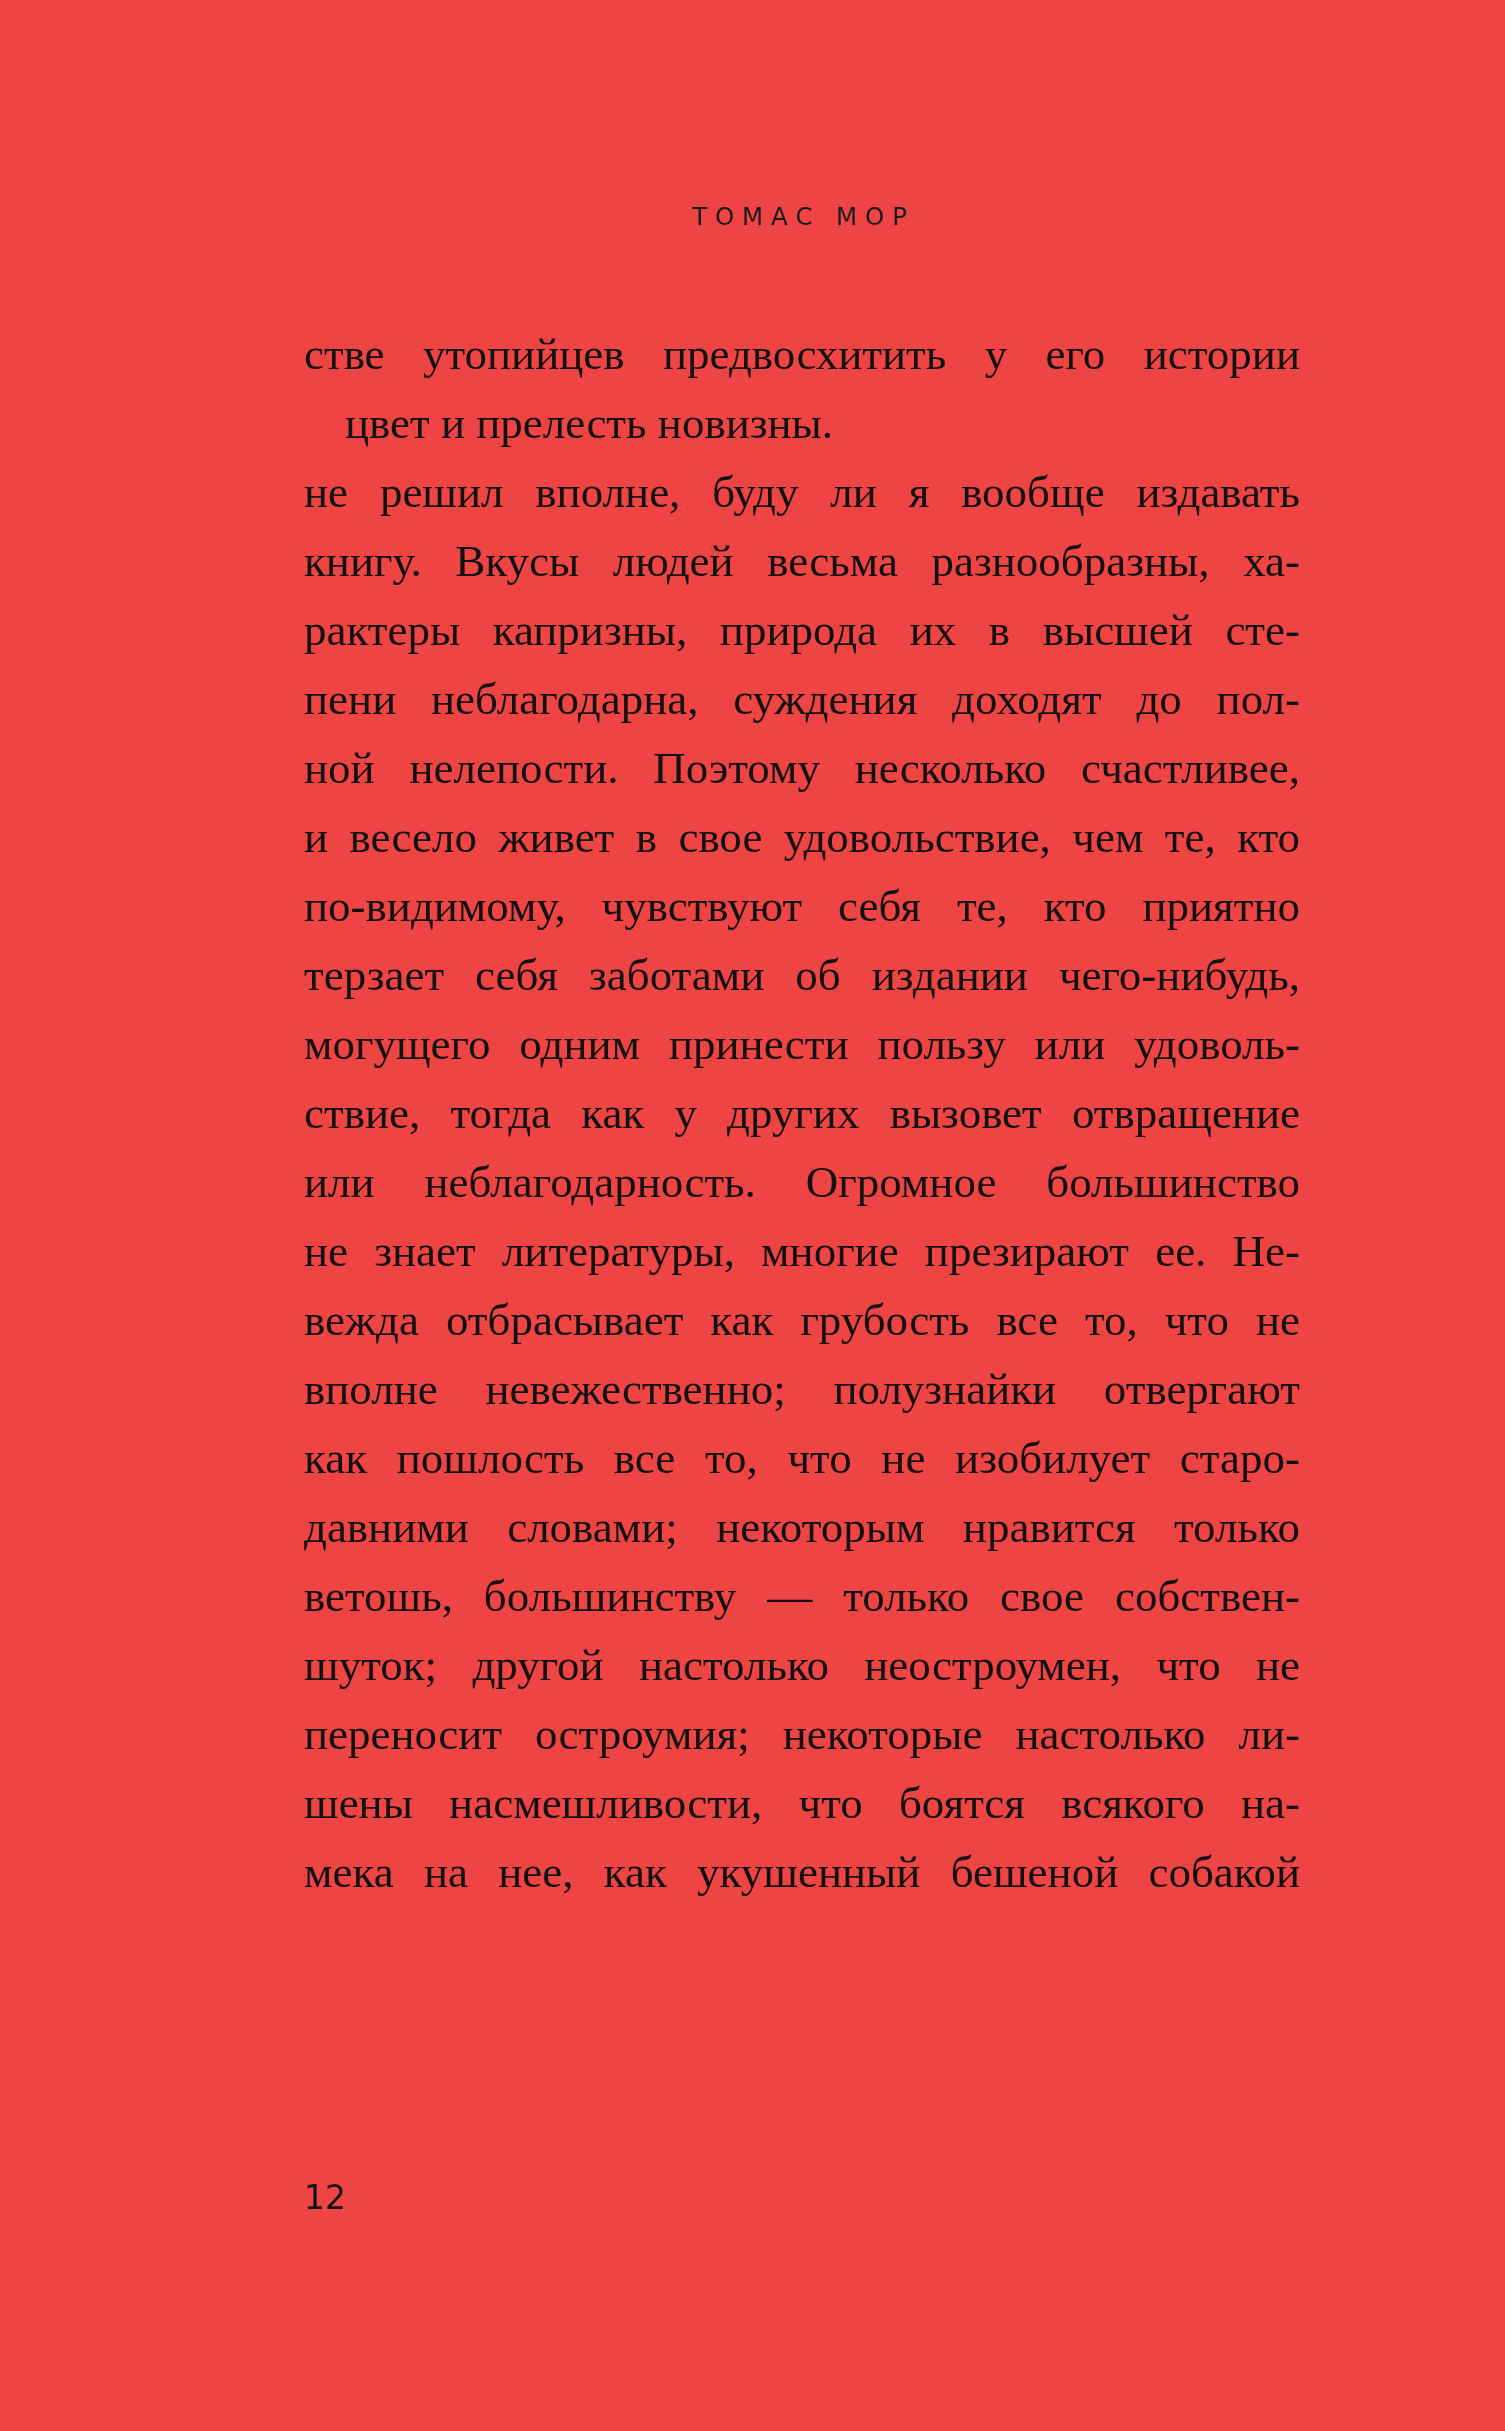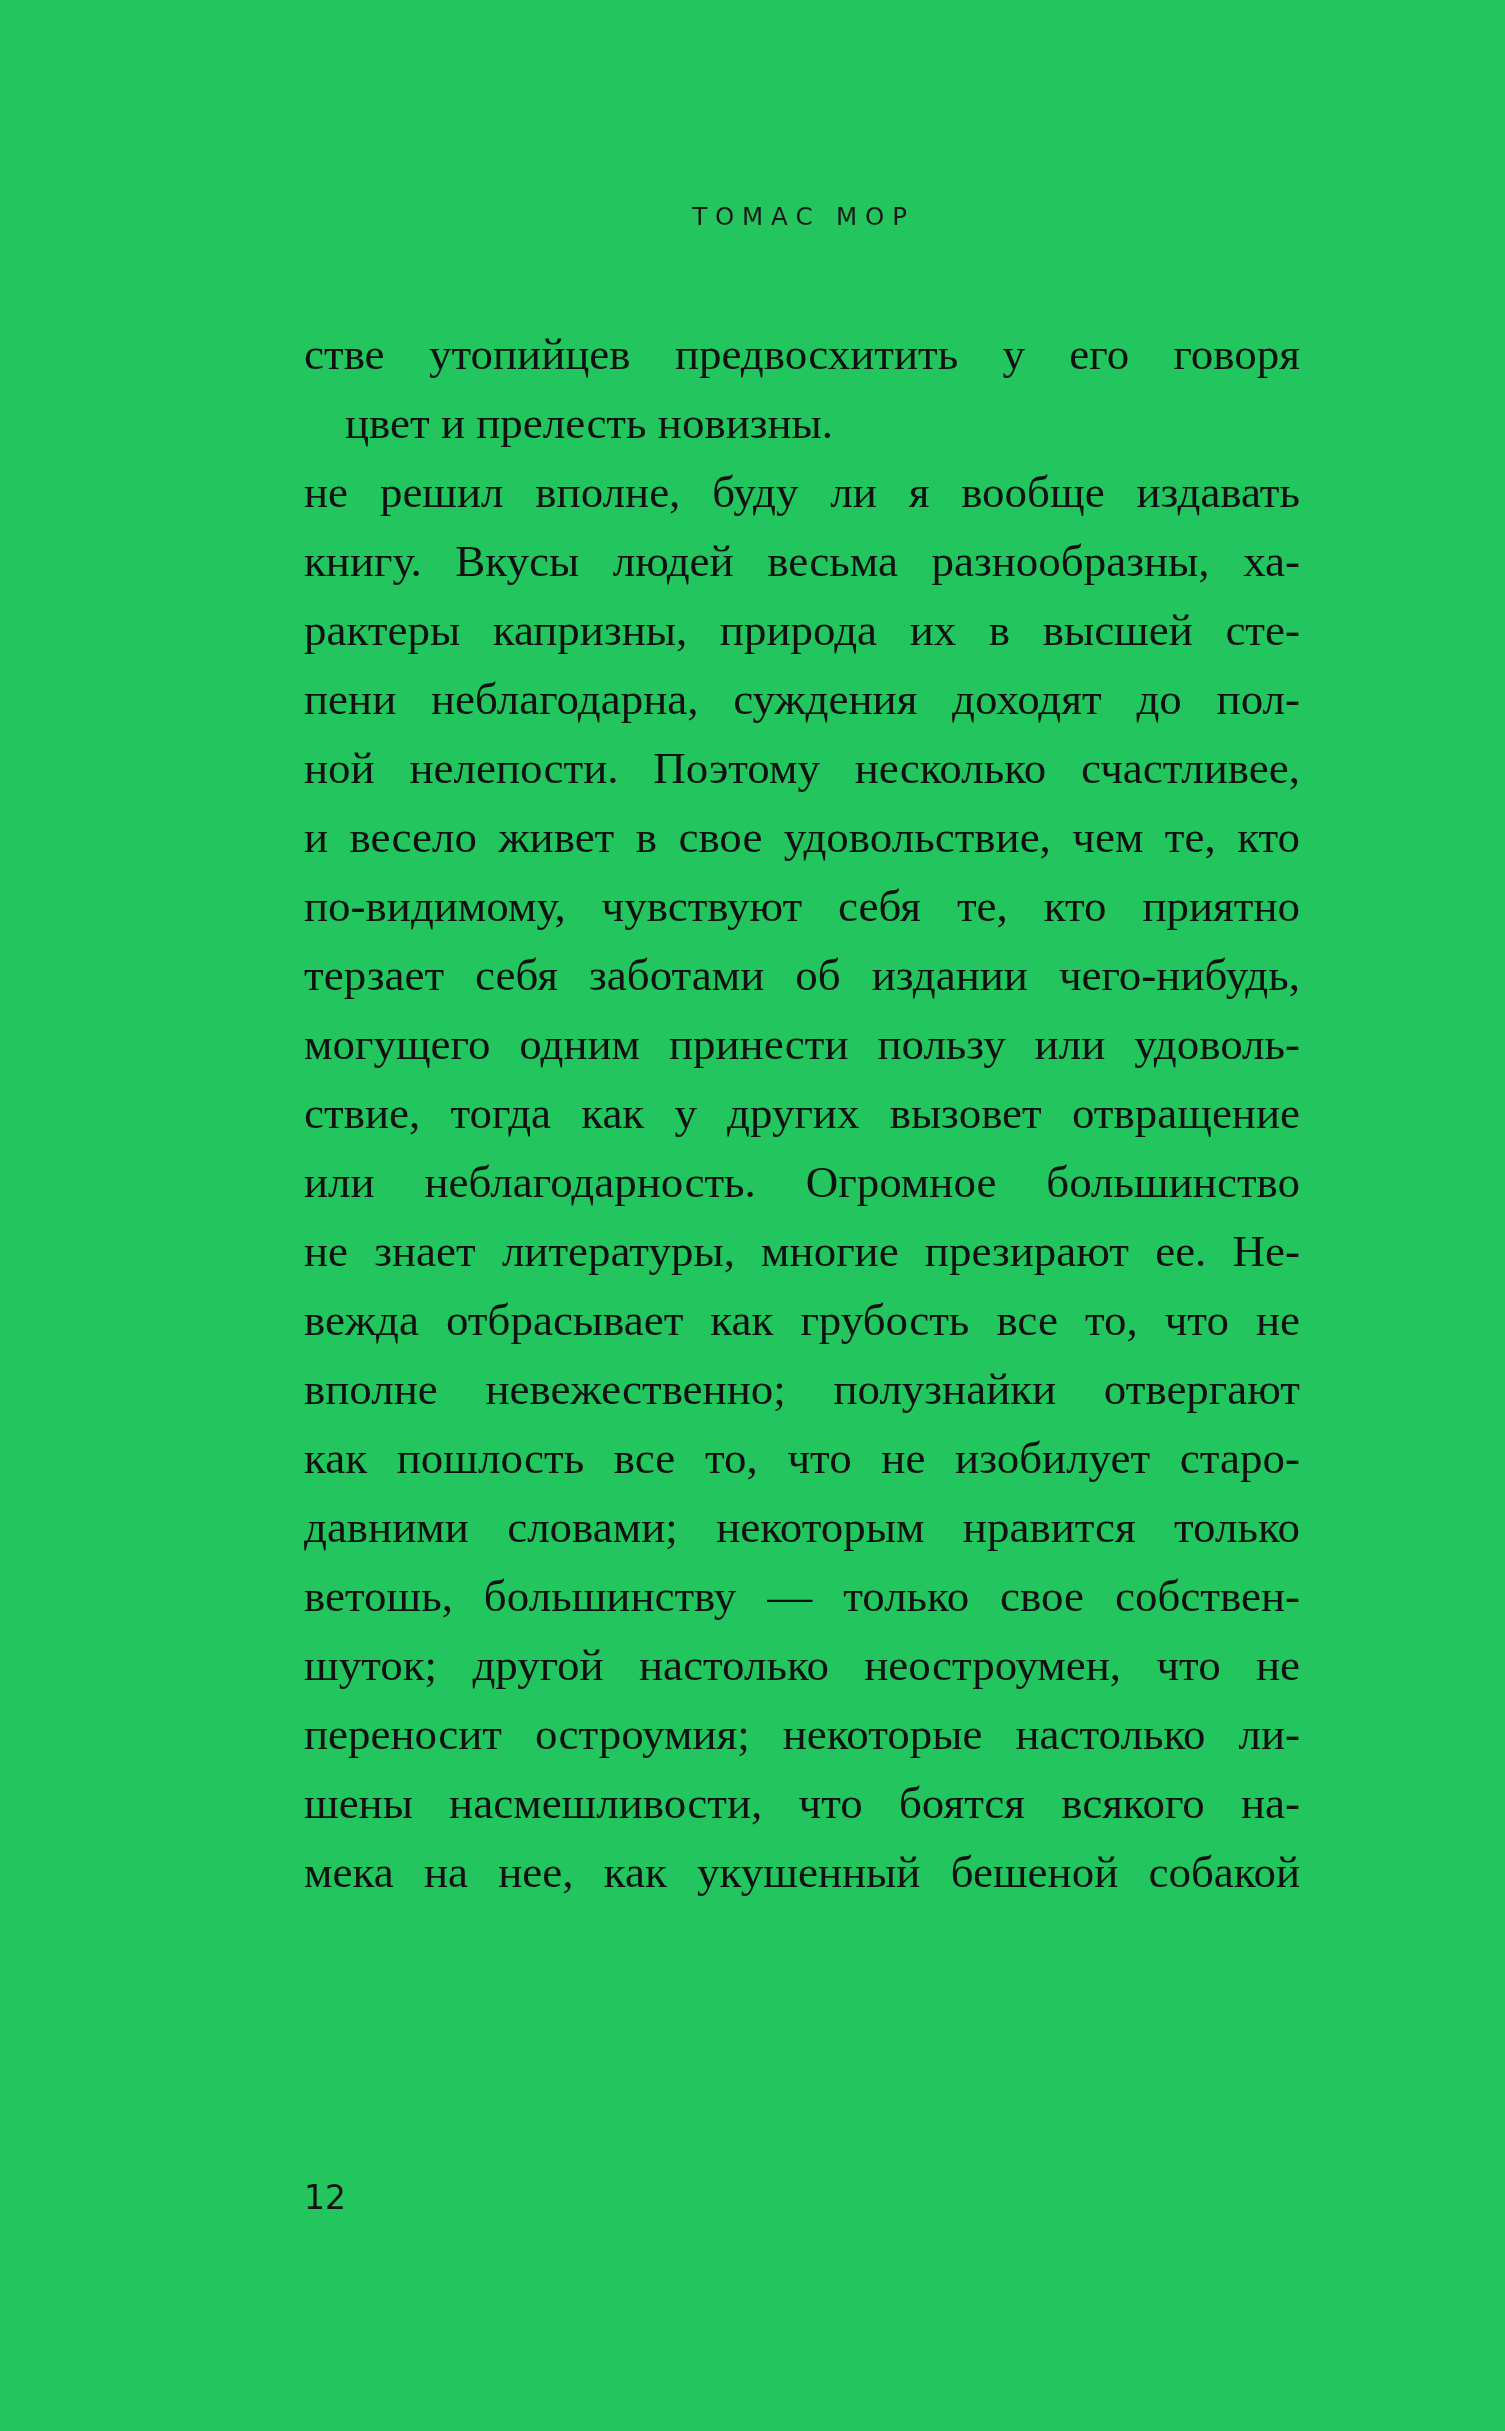--- a/index.html
+++ b/index.html
@@ -1,17 +1,17 @@
 <!DOCTYPE html>
 <html><head>
 <meta charset="utf-8">
 <style>
   html, body { margin: 0; padding: 0; background: #ffffff; }
   body { width: 1506px; height: 2432px; position: relative; overflow: hidden; }
-  .page { position: absolute; left: 0; top: 0; width: 1506px; height: 2432px; background: #22c55e; }
+  .page { position: absolute; left: 0; top: 0; width: 1506px; height: 2432px; background: #ef4444; }
   .running-head {
     position: absolute; left: 0; width: 1607px; top: 202px;
     text-align: center;
     font-family: "DejaVu Sans", sans-serif;
     font-size: 24.5px; letter-spacing: 7.8px; color: #1a1a1a;
   }
   .body-text {
     position: absolute; left: 304px; top: 320px; width: 996px;
     font-family: "Liberation Serif", serif;
     font-size: 45px; color: #111111;
@@ -29,21 +29,21 @@
     font-size: 33px; color: #111111;
   }
 </style>
 </head>
 <body>
 
 <div class="page">
   <div class="running-head">ТОМАС МОР</div>
 
   <div class="body-text">
-    <div class="line">стве утопийцев предвосхитить у его говоря</div>
+    <div class="line">стве утопийцев предвосхитить у его истории</div>
     <div class="line last">цвет и прелесть новизны.</div>
     <div class="line">не решил вполне, буду ли я вообще издавать</div>
     <div class="line">книгу. Вкусы людей весьма разнообразны, ха-</div>
     <div class="line">рактеры капризны, природа их в высшей сте-</div>
     <div class="line">пени неблагодарна, суждения доходят до пол-</div>
     <div class="line">ной нелепости. Поэтому несколько счастливее,</div>
     <div class="line">и весело живет в свое удовольствие, чем те, кто</div>
     <div class="line">по-видимому, чувствуют себя те, кто приятно</div>
     <div class="line">терзает себя заботами об издании чего-нибудь,</div>
     <div class="line">могущего одним принести пользу или удоволь-</div>

